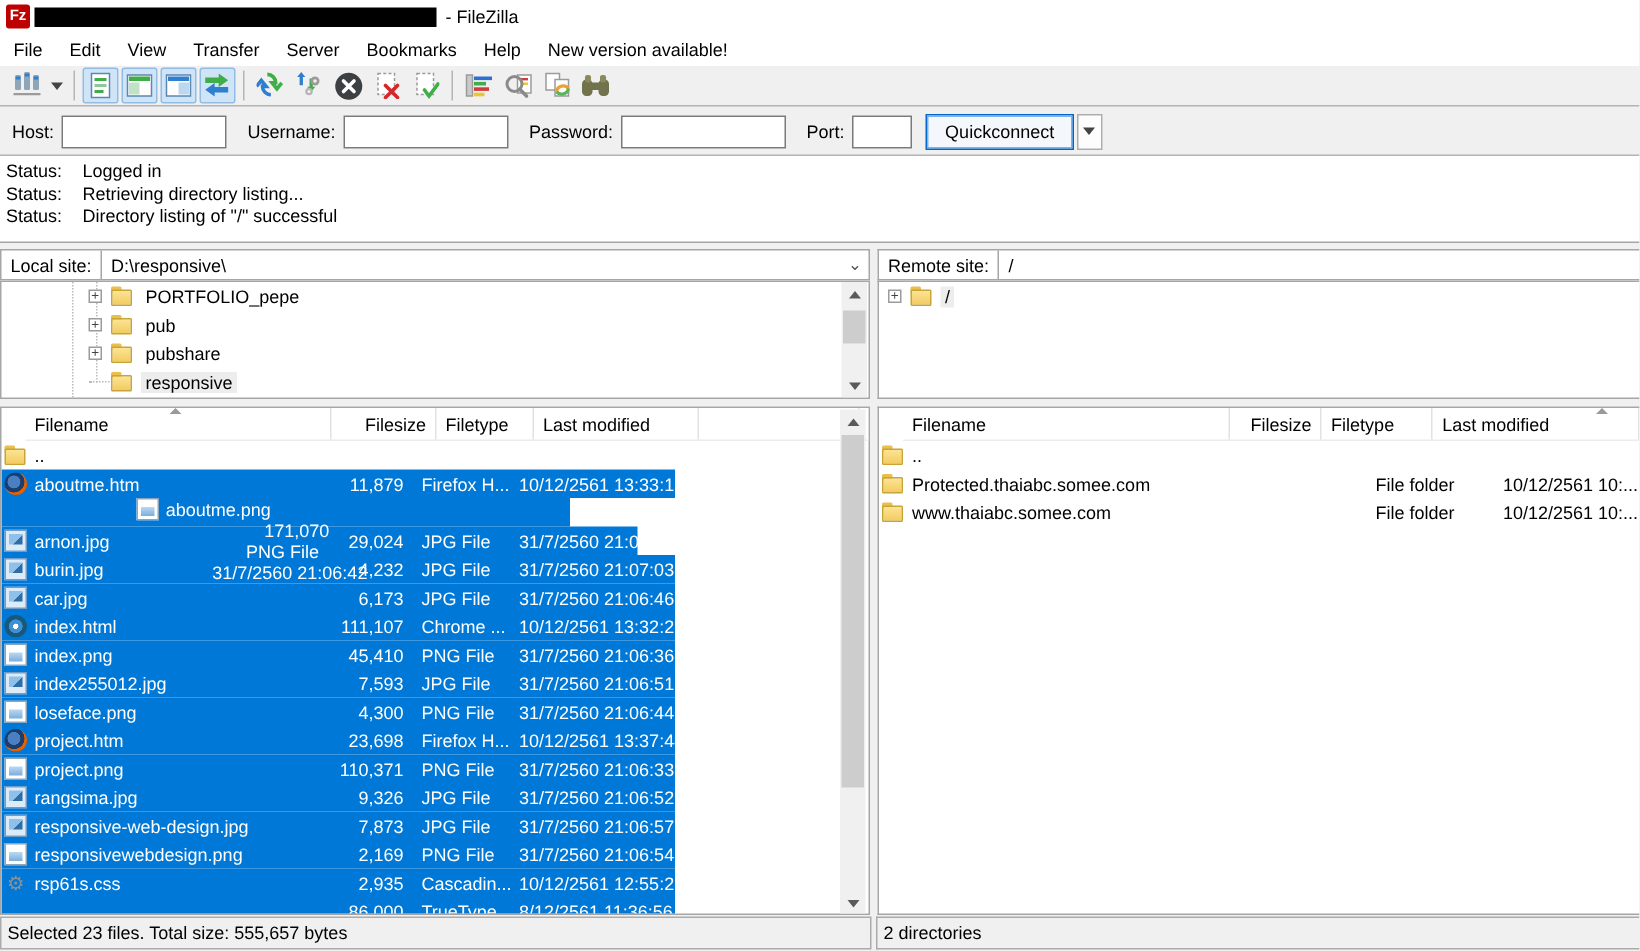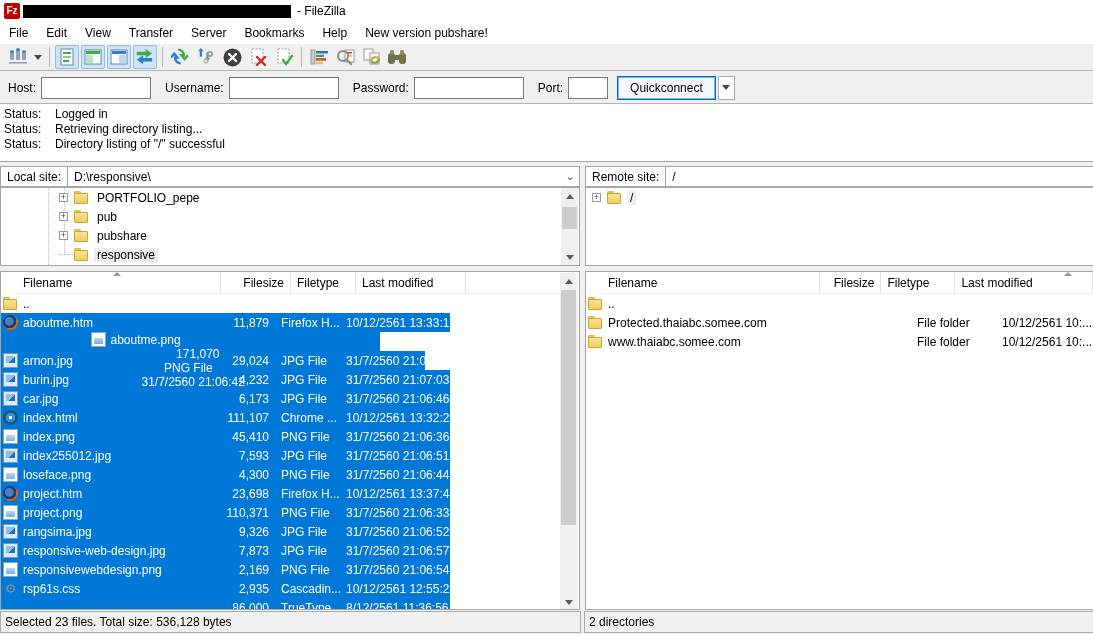--- a/index.html
+++ b/index.html
@@ -104,21 +104,21 @@
   </div>
 
   <div class="menubar" id="menubar">
       <div class="menu-item">File</div>
       <div class="menu-item">Edit</div>
       <div class="menu-item">View</div>
       <div class="menu-item">Transfer</div>
       <div class="menu-item">Server</div>
       <div class="menu-item">Bookmarks</div>
       <div class="menu-item">Help</div>
-      <div class="menu-item">New version pubshare!</div>
+      <div class="menu-item">New version available!</div>
     </div>
 
   <div class="toolbar">
     <div class="tb-btn">
       <svg width="20" height="18" viewBox="0 0 20 18">
         <rect x="2" y="2" width="4" height="10" rx="1" fill="#8fa6b8"></rect>
           <rect x="8" y="0" width="4" height="12" rx="1" fill="#8fa6b8"></rect>
           <rect x="14" y="2" width="4" height="10" rx="1" fill="#8fa6b8"></rect>
         <rect x="2.5" y="3" width="3" height="2" fill="#2f7fd0"></rect>
           <rect x="8.5" y="1" width="3" height="2" fill="#2f7fd0"></rect>
@@ -527,19 +527,19 @@
             <span>www.thaiabc.somee.com</span>
           </div>
           <div class="fcell size" style="width: 70px;"></div>
           <div class="fcell type" style="width: 85px;">File folder</div>
           <div class="fcell modified" style="width: 160px;">10/12/2561 10:...</div>
         </div>
       </div>
   </div>
 
   <div class="statusbar" style="left:0; width:581px;">
-    <span>Selected 23 files. Total size: 536,128 bytes</span>
+    <span>Selected 23 files. Total size: 555,657 bytes</span>
   </div>
   <div class="statusbar" style="left:584px; width:509px; border-right:none;">
     <span>2 directories</span>
   </div>
 
 </div>
 
 </body></html>

